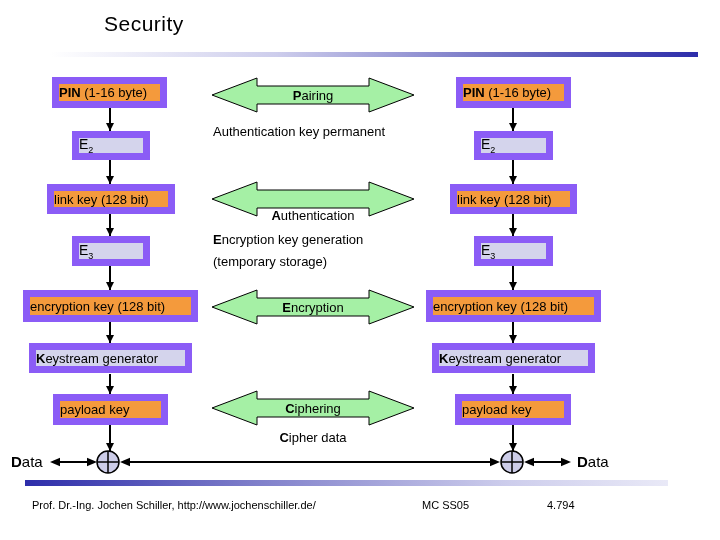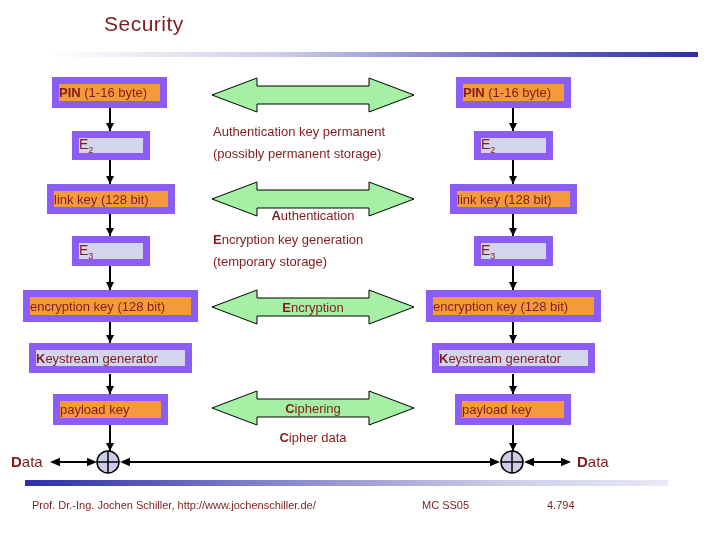--- a/index.html
+++ b/index.html
@@ -1,18 +1,18 @@
 <!DOCTYPE html>
 <html style="--box-orange: #F49A3C; --box-lavender: #D4D4EC; --arrow-green: #A5F0A5; --xor-fill: #CDCDE9; --band-dark: #2D2DAA;"><head>
 <meta charset="utf-8">
 <style>
   html,body{margin:0;padding:0;background:#fff;}
   .slide{
     position:relative;width:720px;height:540px;background:#ffffff;overflow:hidden;
-    font-family:"Liberation Sans", sans-serif;color:#7f1d1d;
+    font-family:"Liberation Sans", sans-serif;color:#000000;
   }
   .title{position:absolute;left:104px;top:12px;font-size:21px;letter-spacing:0.5px;}
   .band{position:absolute;height:5px;}
   .band-top{left:50px;top:52px;width:648px;
     background:linear-gradient(90deg,#ffffff 0%,#cdcdec 35%,#7d7dc9 65%,#2d2daa 100%);}
   .band-bottom{left:25px;top:480px;width:643px;height:6px;
     background:linear-gradient(90deg,#2d2daa 0%,#7d7dc9 35%,#cdcdec 75%,#e9e9f7 100%);}
 
   .box{position:absolute;border:7px solid #8b5cf6;box-sizing:border-box;
     display:flex;align-items:center;justify-content:flex-start;font-size:13px;white-space:nowrap;}
@@ -136,24 +136,24 @@
   <div class="vconn vr c3"></div>
   <div class="vconn vr c4"></div>
   <div class="vconn vr c5"></div>
   <div class="vconn vr c6"></div>
   <div class="vconn vr c7"></div>
 
 
   <svg class="harrow a-pairing" viewBox="0 0 204 36">
     <polygon points="1,18 46,1 46,9 158,9 158,1 203,18 158,35 158,27 46,27 46,35"></polygon>
   </svg>
+  <div class="arrow-label fl al-pairing">Pairing</div>
 
   <div class="midtext" id="auth-gen">
     <div>Authentication key permanent</div>
-    <div>(possibly permanent storage)</div>
   </div>
 
   <svg class="harrow a-auth" viewBox="0 0 204 36">
     <polygon points="1,18 46,1 46,9 158,9 158,1 203,18 158,35 158,27 46,27 46,35"></polygon>
   </svg>
   <div class="arrow-label fl al-auth">Authentication</div>
 
   <div class="midtext" id="enc-gen">
     <div class="fl">Encryption key generation</div>
     <div>(temporary storage)</div>

